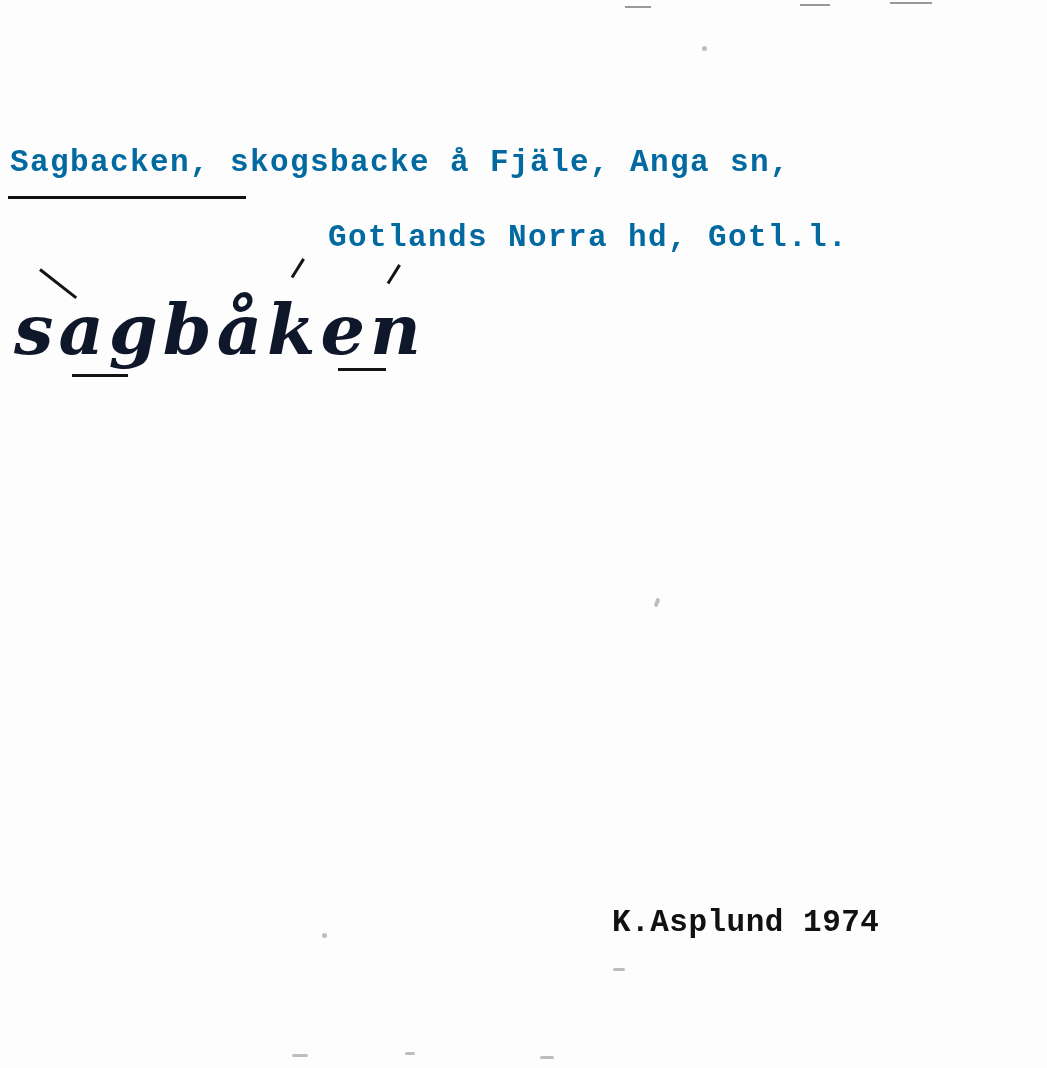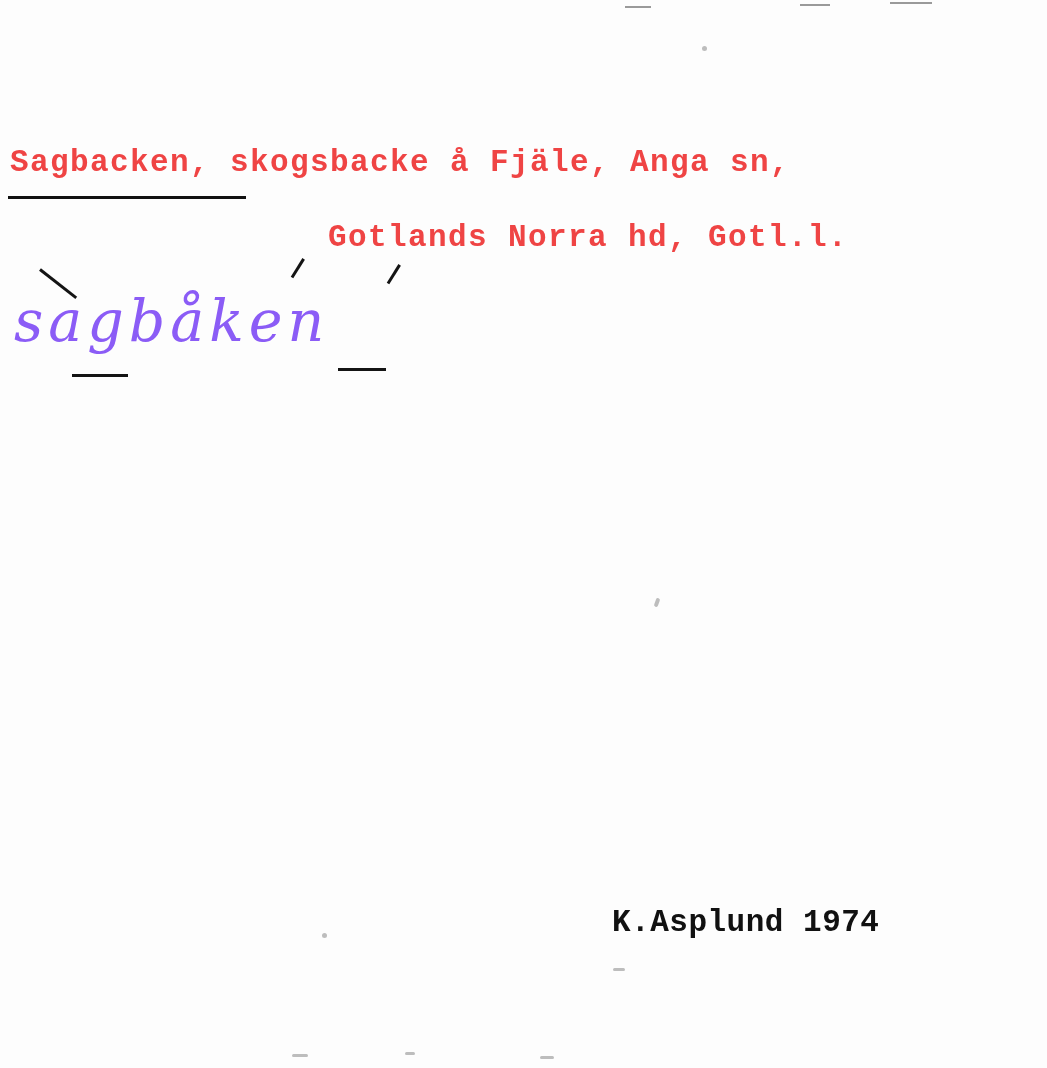--- a/index.html
+++ b/index.html
@@ -33,40 +33,40 @@
     height: 2px;
     background: #9a9a9a;
   }
 
   .typed {
     position: absolute;
     font-family: "Liberation Mono", monospace;
     font-weight: 700;
     font-size: 31px;
     letter-spacing: 1.4px;
-    color: #ef4444;
+    color: #0369a1;
     white-space: pre;
     -webkit-font-smoothing: none;
   }
 
   .headword-underline {
     position: absolute;
     height: 3px;
     background: #111111;
   }
 
   
   .handwriting {
     position: absolute;
     font-family: "DejaVu Serif", serif;
     font-style: italic;
-    font-weight: 400;
-    font-size: 57px;
+    font-weight: 700;
+    font-size: 70px;
     letter-spacing: 5px;
-    color: #8b5cf6;
+    color: #0f172a;
     white-space: pre;
   }
   .hand-underline {
     position: absolute;
     height: 3px;
     background: #141414;
   }
   .hand-stroke {
     position: absolute;
     background: #141414;

